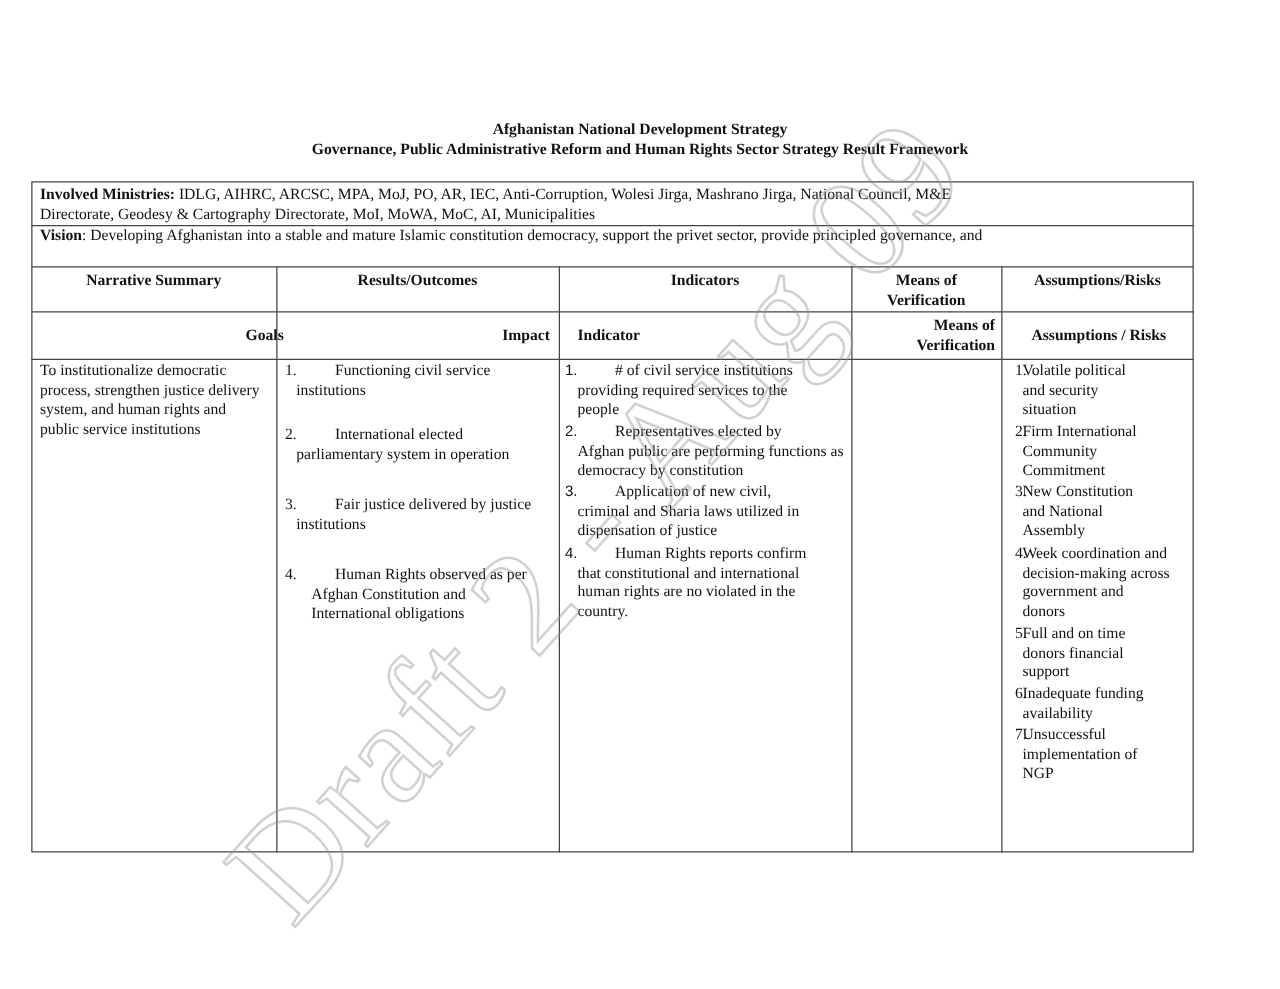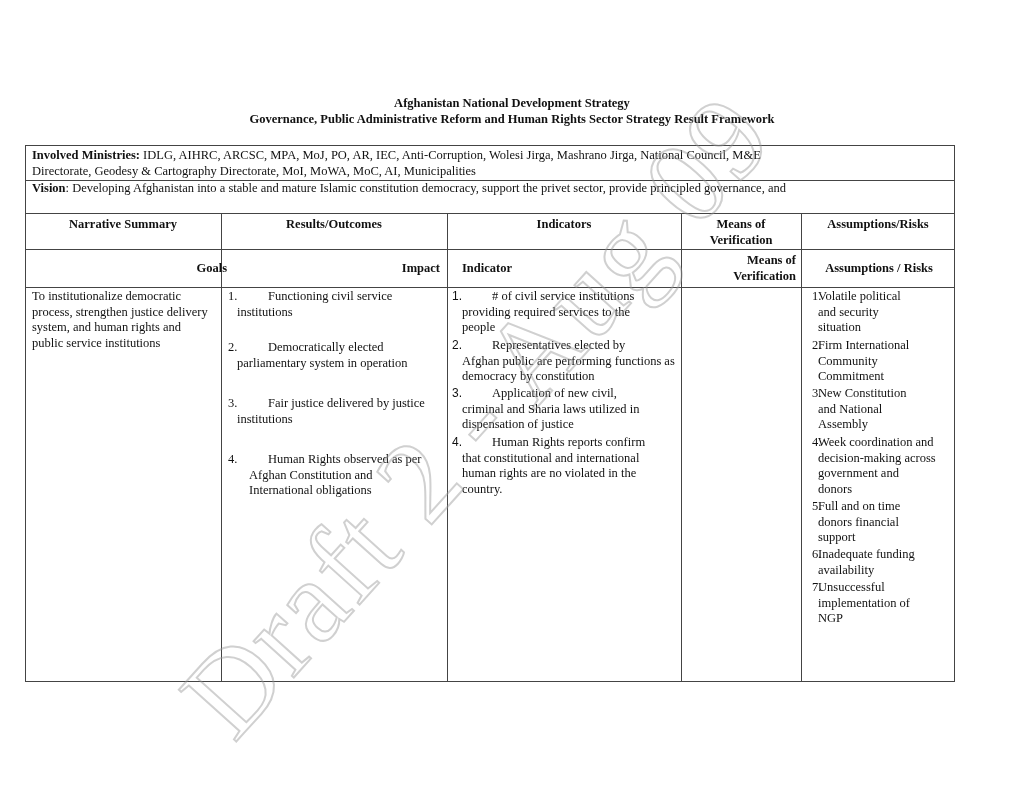--- a/index.html
+++ b/index.html
@@ -71,21 +71,21 @@
   <div class="txt bold rgt" style="left:700px; top:253px; width:96px;">Means of Verification</div>
   <div class="txt bold ctr" style="left:801px; top:261px; width:180px; margin-left:-12px;">Assumptions / Risks</div>
 
   <div class="txt" style="left:32px; top:289px; width:180px;">To institutionalize democratic process, strengthen justice delivery system, and human rights and public service institutions</div>
 
   <div class="item" style="left:228px; top:289px; width:215px;">
     <div><span class="n">1.</span><span>Functioning civil service</span></div>
     <div style="margin-left:9px">institutions</div>
   </div>
   <div class="item" style="left:228px; top:340px; width:215px;">
-    <div><span class="n">2.</span><span>Democratically elected</span></div>
+    <div><span class="n">2.</span><span>International elected</span></div>
     <div style="margin-left:9px">parliamentary system in operation</div>
   </div>
   <div class="item" style="left:228px; top:396px; width:215px;">
     <div><span class="n">3.</span><span>Fair justice delivered by justice</span></div>
     <div style="margin-left:9px">institutions</div>
   </div>
   <div class="item" style="left:228px; top:452px; width:215px;">
     <div><span class="n">4.</span><span>Human Rights observed as per</span></div>
     <div style="margin-left:21px; width:150px">Afghan Constitution and International obligations</div>
   </div>

